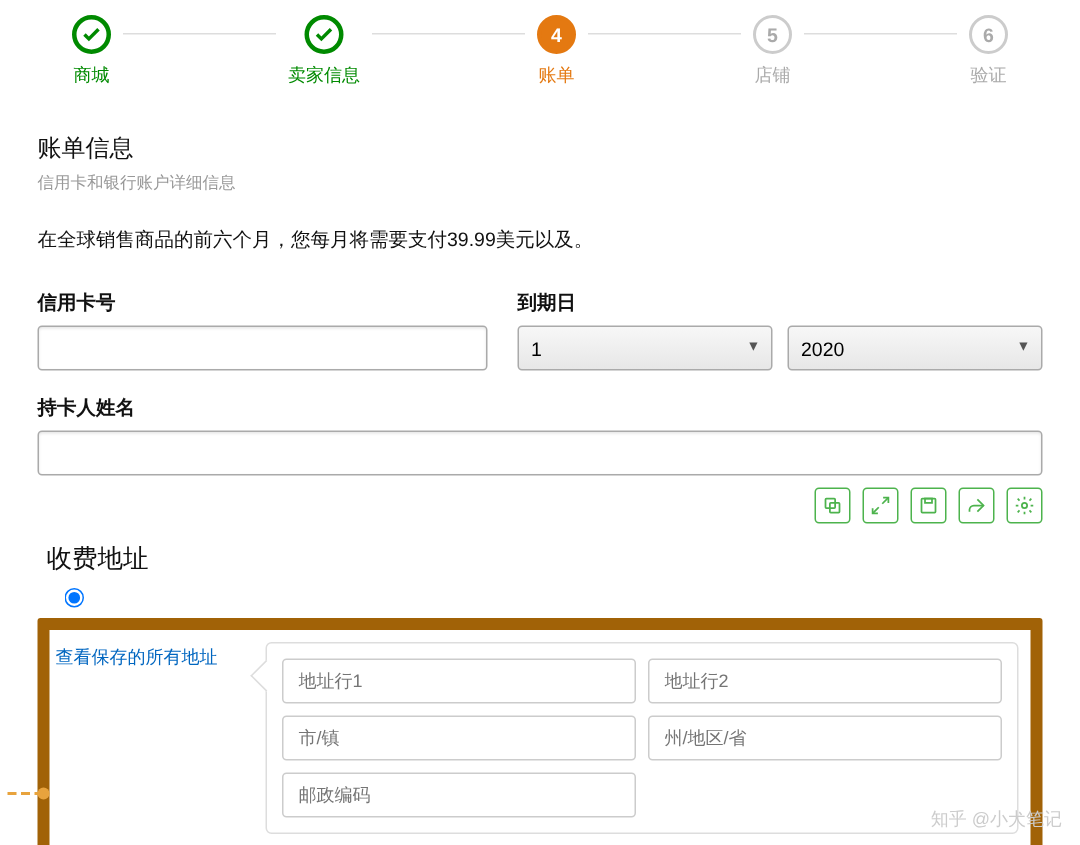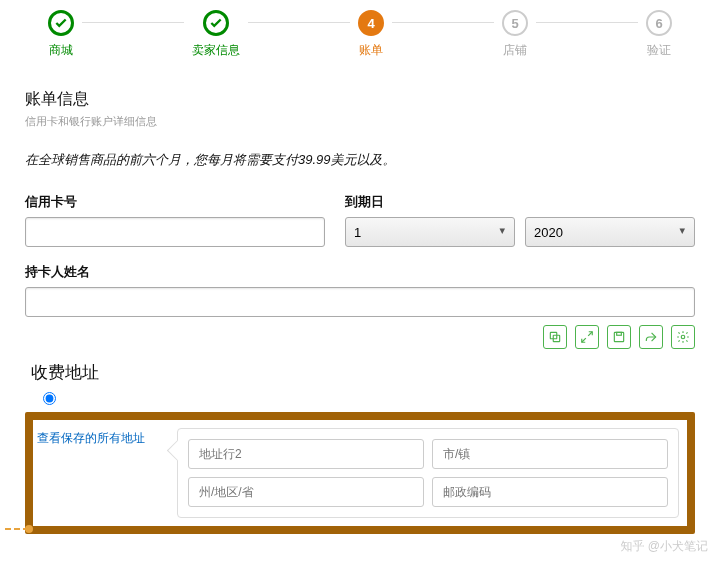--- a/index.html
+++ b/index.html
@@ -14,21 +14,21 @@
     .step-active .step-circle { border: 3px solid #e47911; background: #e47911; color: #fff; }
     .step-pending .step-circle { border: 2px solid #ccc; color: #aaa; }
     .step-label { font-size: 12px; }
     .step-done .step-label { color: #008a00; }
     .step-active .step-label { color: #e47911; }
     .step-pending .step-label { color: #aaa; }
     
     .content { padding: 10px 25px 20px; }
     .section-title { font-size: 16px; font-weight: normal; margin-bottom: 4px; }
     .section-sub { font-size: 11px; color: #999; margin-bottom: 22px; }
-    .notice { font-size: 13px; margin-bottom: 24px; font-style: italic; }
+    .notice { font-size: 13px; margin-bottom: 24px; }
     
     .form-row { display: flex; gap: 20px; margin-bottom: 16px; align-items: center; }
     .form-group { flex: 1; }
     .form-group.half { flex: 0 0 300px; }
     .form-label { display: block; font-size: 13px; font-weight: bold; margin-bottom: 6px; }
     .form-input { width: 100%; height: 30px; border: 1px solid #aaa; border-radius: 3px; padding: 0 8px; font-size: 13px; box-shadow: inset 0 1px 2px rgba(0,0,0,0.1); }
     .form-select { width: 100%; height: 30px; border: 1px solid #aaa; border-radius: 3px; padding: 0 8px; font-size: 13px; background: linear-gradient(#f7f7f7,#e7e7e7); appearance: none; position: relative; }
     .select-wrap { position: relative; flex: 1; }
     .select-wrap::after { content: '▾'; position: absolute; right: 10px; top: 7px; font-size: 11px; color: #555; pointer-events: none; }
     .expiry-group { display: flex; gap: 10px; }
@@ -156,20 +156,21 @@
   <div class="billing-title">收费地址</div>
   <div class="radio-row"><input type="radio" checked="" style=""></div>
 
   <div class="address-box">
     <div class="dashed-marker"></div>
     <div class="addr-left">
       <span class="addr-link">查看保存的所有地址</span>
     </div>
     <div class="addr-right">
       <div class="addr-grid">
+        <input class="addr-input" placeholder="地址行1" style="">
         <input class="addr-input" placeholder="地址行2" style="">
         <input class="addr-input" placeholder="市/镇" style="">
         <input class="addr-input" placeholder="州/地区/省" style="">
         <input class="addr-input" placeholder="邮政编码" style="">
       </div>
     </div>
   </div>
 
 </div>
 

